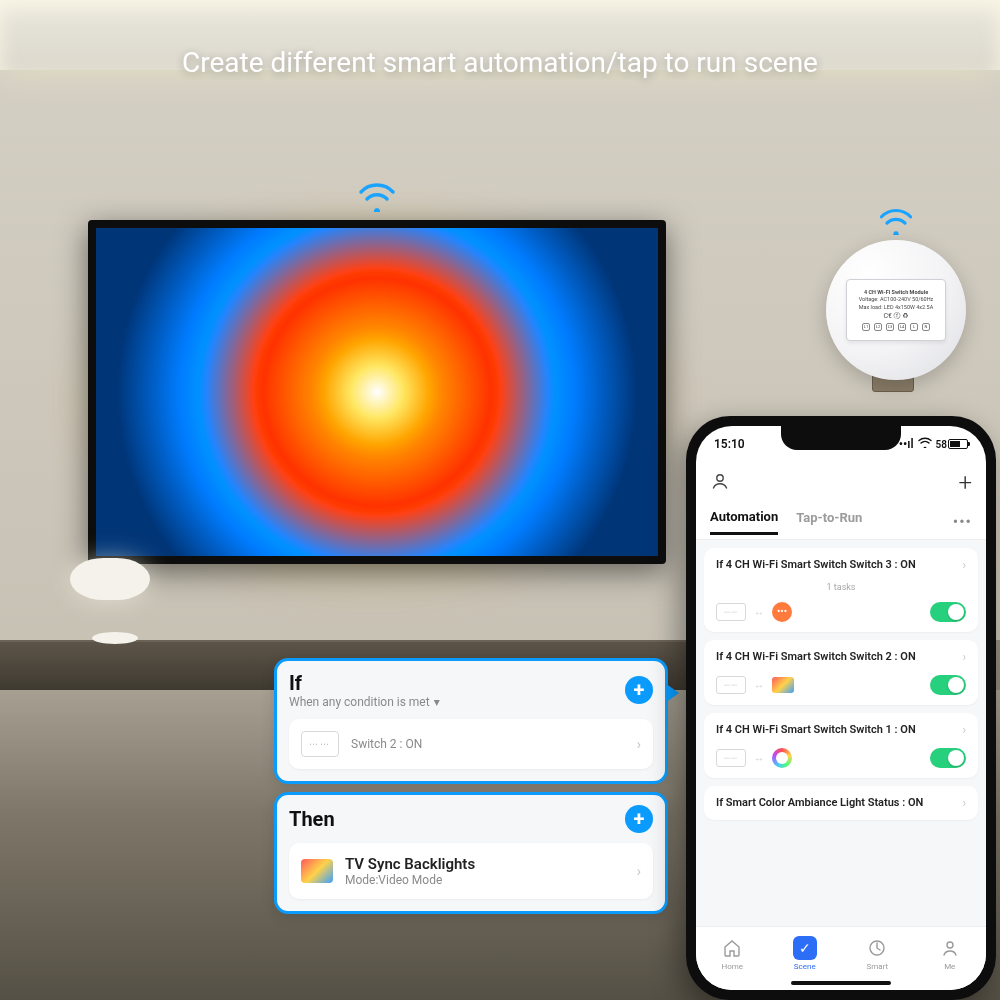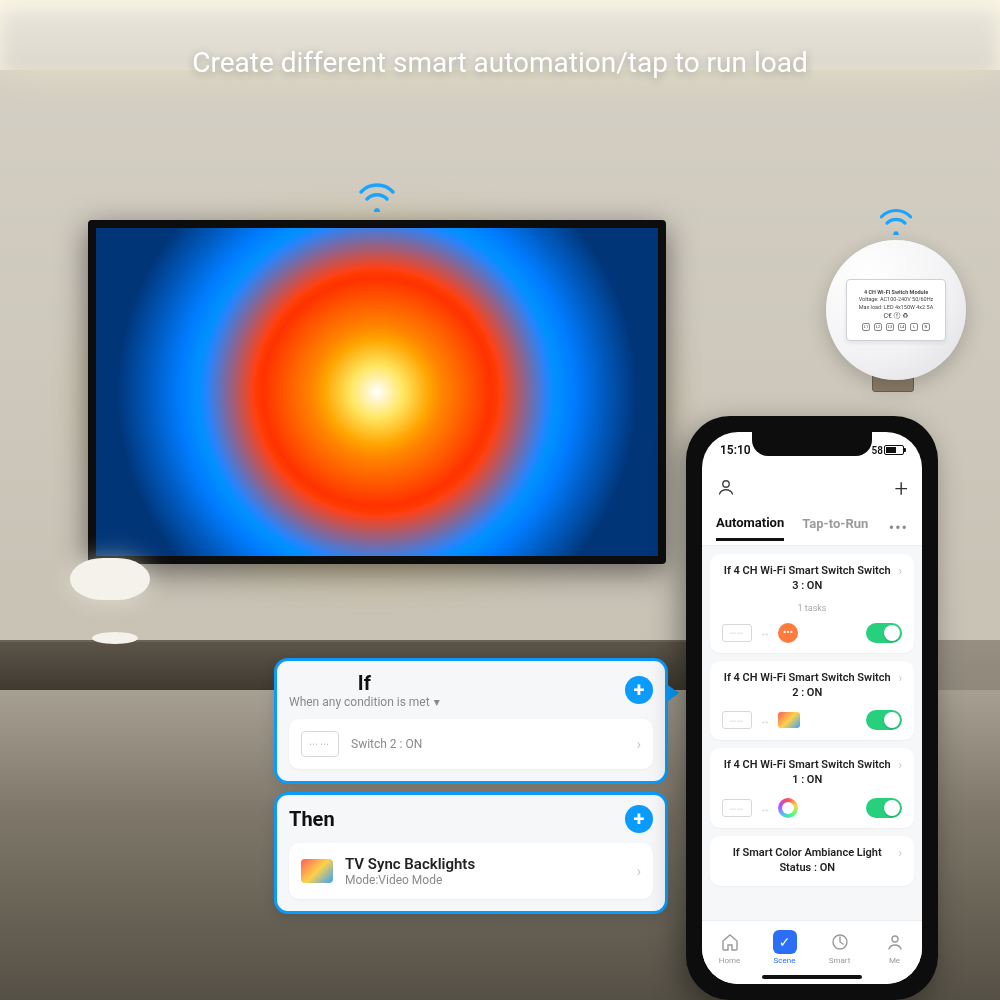--- a/index.html
+++ b/index.html
@@ -61,22 +61,22 @@
     display:flex; align-items:center; justify-content:center; }
   .module { width:100px; height:62px; background:#fff; border:1px solid #cfd1d6;
     border-radius:4px; box-shadow:0 2px 4px rgba(0,0,0,0.08);
     display:flex; flex-direction:column; align-items:center; justify-content:center;
     font-size:5.5px; color:#4a4a4a; line-height:1.3; text-align:center; padding:3px; }
   .module .terminals { display:flex; gap:4px; margin-top:2px; }
   .module .terminals span { width:8px; height:8px; border:1px solid #888; border-radius:2px;
     font-size:4px; display:flex; align-items:center; justify-content:center; }
 
   
-  .phone { position:absolute; top:416px; left:686px; width:252px; height:584px;
-    background:#0d0d0d; border-radius:44px; padding:16px;
+  .phone { position:absolute; top:416px; left:686px; width:310px; height:584px;
+    background:#0d0d0d; border-radius:44px; padding:10px;
     box-shadow: -6px 10px 30px rgba(0,0,0,0.4); }
   .phone-screen { width:100%; height:100%; background:#fff; border-radius:36px;
     overflow:hidden; position:relative; display:flex; flex-direction:column; }
   .notch { position:absolute; top:0; left:50%; transform:translateX(-50%);
     width:120px; height:24px; background:#0d0d0d; border-radius:0 0 16px 16px; z-index:5; }
 
   .status-bar { height:36px; display:flex; align-items:center; justify-content:space-between;
     padding:0 18px; font-size:12px; font-weight:600; color:#111; }
   .status-right { display:flex; align-items:center; gap:4px; }
   .battery { display:inline-flex; align-items:center; gap:1px; }
@@ -144,21 +144,21 @@
     display:flex; flex-direction:column; gap:8px; }
   .callout-card { background:#f6f7f8; border:3px solid #0a9bfc; border-radius:14px;
     padding:10px 12px 12px; box-shadow:0 4px 14px rgba(0,0,0,0.12); position:relative; }
   .callout-card.first::after { 
     content:""; position:absolute; top:22px; right:-14px;
     width:0; height:0;
     border-top:10px solid transparent;
     border-bottom:10px solid transparent;
     border-left:14px solid #0a9bfc; }
   .callout-header { display:flex; align-items:center; justify-content:space-between; }
-  .callout-header .h { font-size:20px; font-weight:700; color:#111;text-align:center; }
+  .callout-header .h { font-size:20px; font-weight:700; color:#111; }
   .callout-header .sub { font-size:12px; color:#8a8a8a; display:flex; align-items:flex-start; gap:4px; }
   .add-btn { width:28px; height:28px; border-radius:50%; background:#0a9bfc; color:#fff;
     display:flex; align-items:center; justify-content:center; font-size:20px; font-weight:700; }
   .callout-item { background:#fff; border-radius:10px; padding:12px; margin-top:10px;
     display:flex; align-items:center; gap:12px; box-shadow:0 1px 3px rgba(0,0,0,0.05); }
   .callout-item .icon-box { width:38px; height:26px; border:1px solid #d8d8d8;
     border-radius:4px; background:#fff; font-size:9px; color:#aaa;
     display:flex; align-items:center; justify-content:center; letter-spacing:2px;
     flex:0 0 auto; }
   .callout-item .icon-rainbow { width:32px; height:24px; border-radius:4px;
@@ -181,21 +181,21 @@
   </div>
   <div class="shelf"></div>
   <div class="lamp">
     <div class="lamp-shade"></div>
     <div class="lamp-base"></div>
   </div>
   <div class="wall-switch"></div>
 </div>
 
 <div class="headline">
-  <p>Create different smart automation/tap to run load</p>
+  <p>Create different smart automation/tap to run scene</p>
 </div>
 
 <div class="wifi" style="top:178px; left:355px;">
   <svg width="44" height="34" viewBox="0 0 44 34">
     <path d="M22 30 a3 3 0 1 0 0.01 0" fill="#1aa3ff"></path>
     <path d="M12 21 a14 14 0 0 1 20 0" stroke="#1aa3ff" stroke-width="3.5" fill="none" stroke-linecap="round"></path>
     <path d="M6 14 a22 22 0 0 1 32 0" stroke="#1aa3ff" stroke-width="3.5" fill="none" stroke-linecap="round"></path>
   </svg>
 </div>
 <div class="wifi" style="top:204px; left:876px;">

